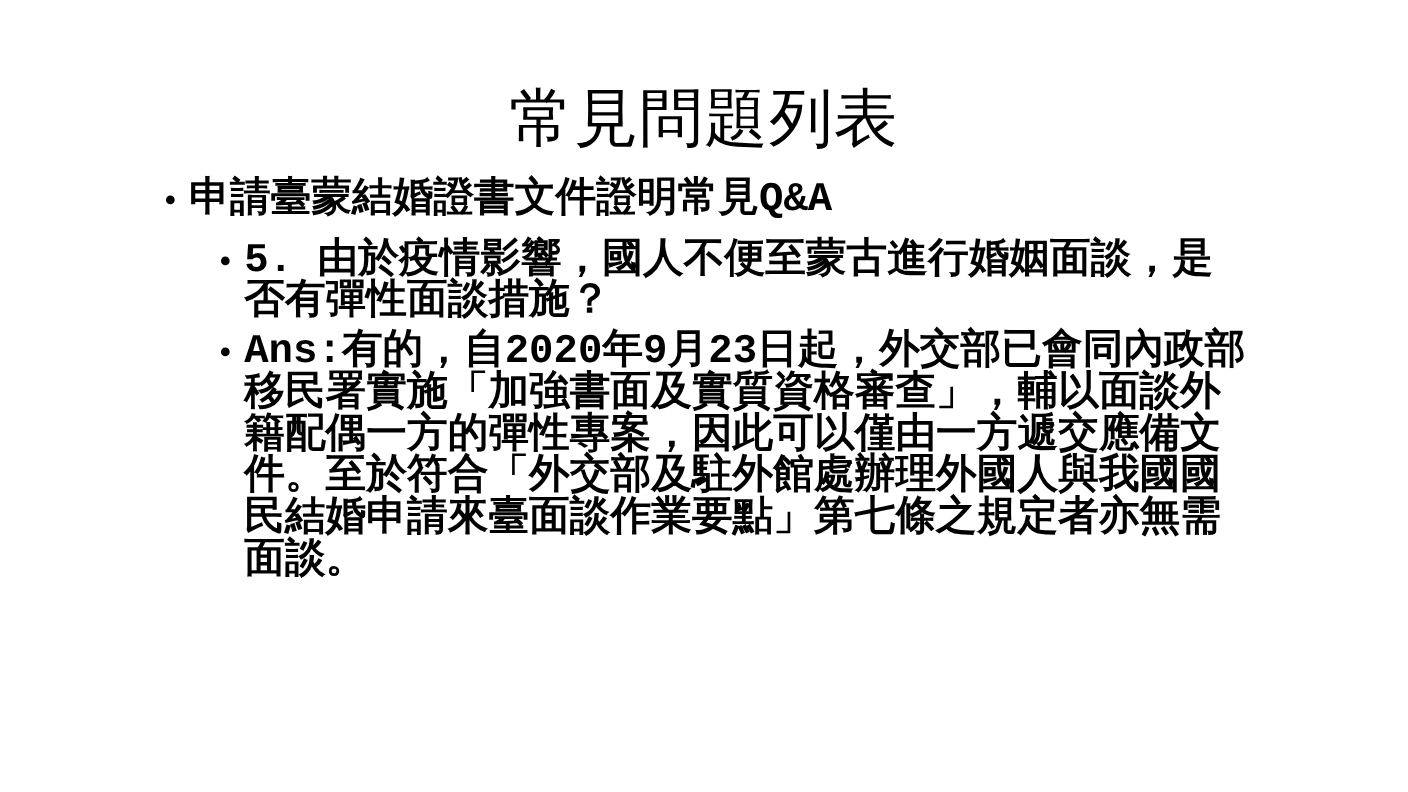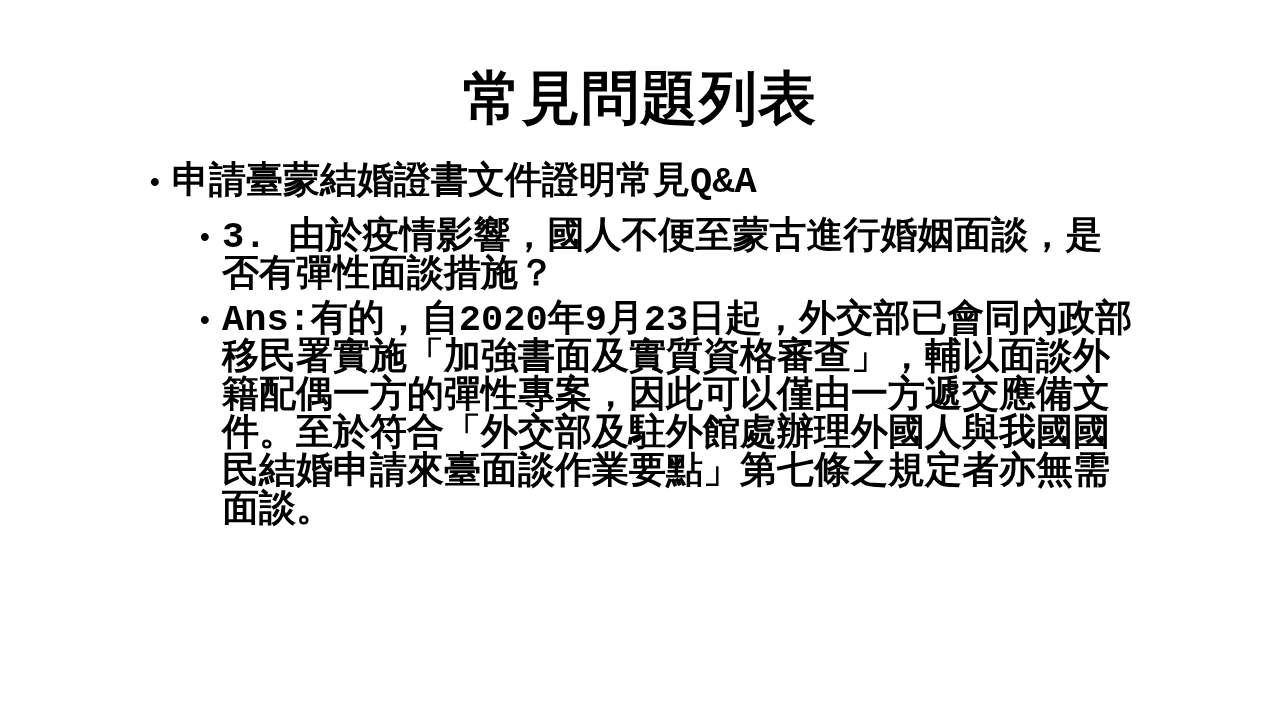--- a/index.html
+++ b/index.html
@@ -10,26 +10,26 @@
   .slide {
     position: relative;
     width: 1280px;
     height: 720px;
     background: #ffffff;
     color: #000000;
     font-family: "Liberation Sans", "DejaVu Sans", sans-serif;
     overflow: hidden;
   }
   .slide-title {
-    margin: 2px;
+    margin: 12px;
     padding-top: 60px;
     text-align: center;
     font-size: 58px;
     line-height: 1.25;
-    font-weight: 700;
+    font-weight: 400;
     letter-spacing: 1px;
   }
   .slide-body {
     position: absolute;
     left: 150px;
     top: 163px;
     width: 985px;
     font-size: 37px;
     line-height: 38px;
     font-weight: 700;
@@ -68,21 +68,21 @@
 
   <div class="slide-body">
 
     <div class="li level-1">
       <span class="bullet">•</span>
       <span class="txt">申請臺蒙結婚證書文件證明常見Q&amp;A</span>
     </div>
 
     <div class="li level-2">
       <span class="bullet">•</span>
-      <span class="txt">3. 由於疫情影響，國人不便至蒙古進行婚姻面談，是否有彈性面談措施？</span>
+      <span class="txt">5. 由於疫情影響，國人不便至蒙古進行婚姻面談，是否有彈性面談措施？</span>
     </div>
 
     <div class="li level-2">
       <span class="bullet">•</span>
       <span class="txt">Ans:有的，自2020年9月23日起，外交部已會同內政部移民署實施「加強書面及實質資格審查」，輔以面談外籍配偶一方的彈性專案，因此可以僅由一方遞交應備文件。至於符合「外交部及駐外館處辦理外國人與我國國民結婚申請來臺面談作業要點」第七條之規定者亦無需面談。</span>
     </div>
 
   </div>
 </div>
 

